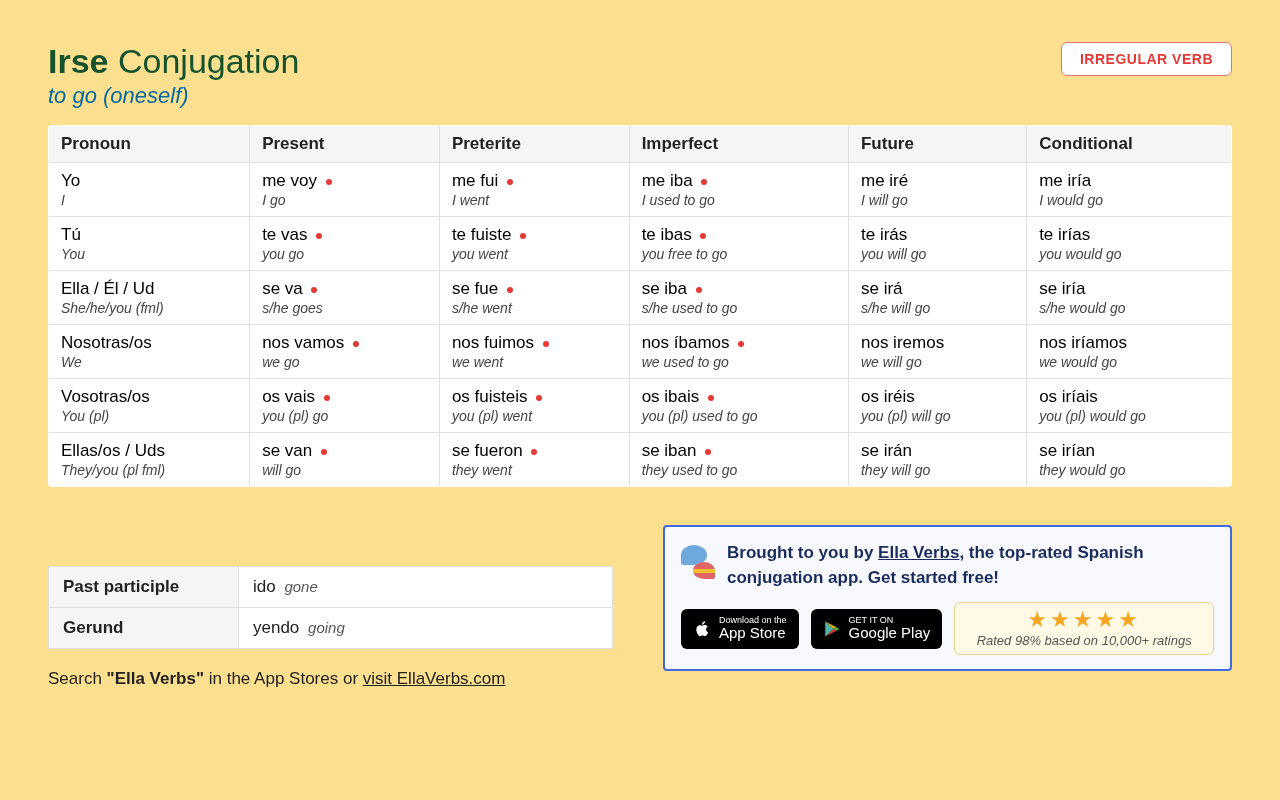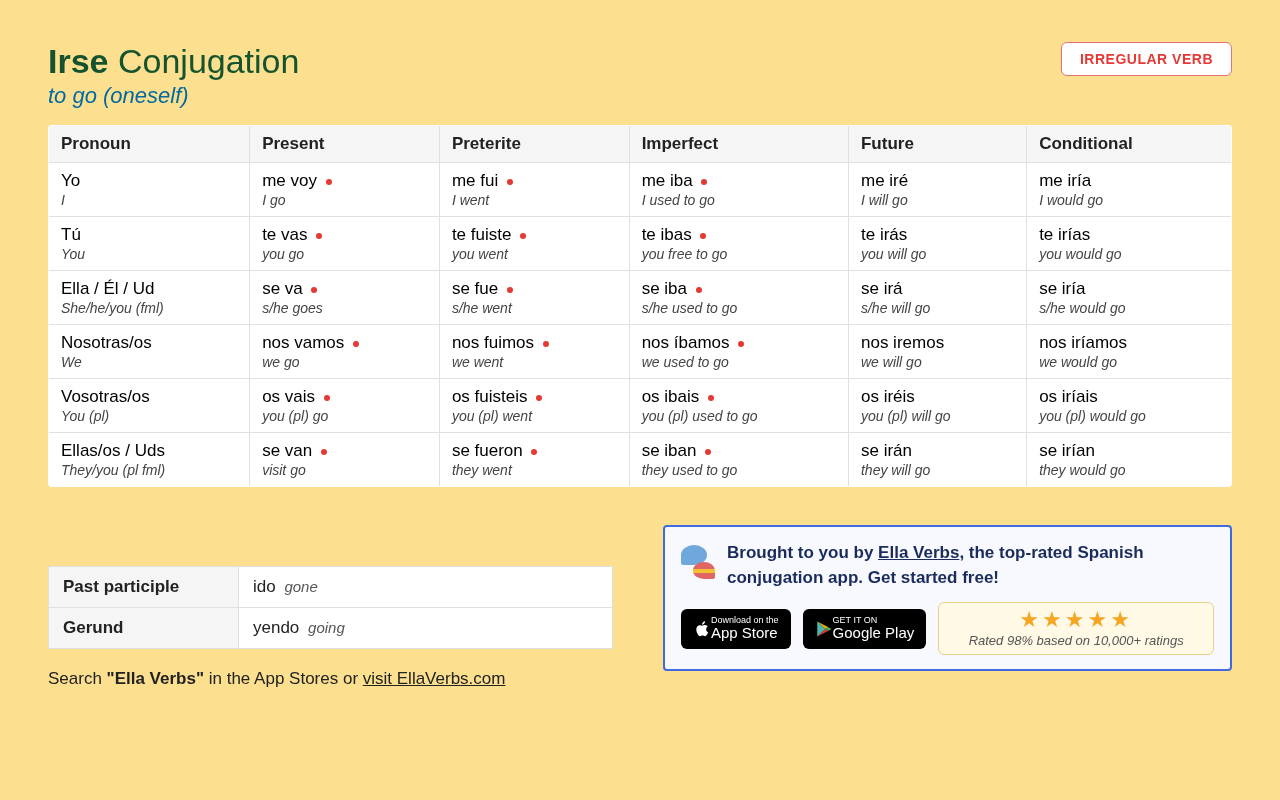--- a/index.html
+++ b/index.html
@@ -28,21 +28,21 @@
 .search-line strong { font-weight: 600; }
 .promo { flex: 1; background: #F7F9FE; border: 2.5px solid #4169E1; border-radius: 4px; padding: 14px 16px; position: relative; }
 .promo-top { display: flex; gap: 12px; align-items: flex-start; margin-bottom: 12px; }
 .promo-icon { width: 34px; height: 34px; position: relative; flex-shrink: 0; margin-top: 4px; }
 .promo-icon .bubble1 { position:absolute; width:26px; height:20px; background:#6FA8DC; border-radius:50% 50% 50% 10%; top:0; left:0; }
 .promo-icon .bubble2 { position:absolute; width:22px; height:17px; background:#E06666; border-radius:50% 50% 10% 50%; bottom:0; right:0; }
 .promo-icon .stripe { position:absolute; width:22px; height:4px; background:#F1C232; bottom:6px; right:0; }
 .promo-text { font-size: 17px; color: #1a2b5c; font-weight: 600; line-height: 1.45; }
 .promo-text a { color: #1a2b5c; text-decoration: underline; }
 .promo-bottom { display: flex; gap: 12px; align-items: center; }
-.store-btn { background: #000; color: #fff; border-radius: 6px; padding: 6px 12px; display: flex; align-items: center; height: 40px; text-decoration: none; }
+.store-btn { background: #000; color: #fff; border-radius: 6px; padding: 6px 12px; display: flex; align-items: center; gap: 8px; height: 40px; text-decoration: none; }
 .store-btn .small { font-size: 9px; line-height: 1; }
 .store-btn .big { font-size: 15px; font-weight: 500; line-height: 1.1; }
 .apple-icon { width: 18px; height: 20px; }
 .play-icon { width: 18px; height: 18px; }
 .rating-box { background: #FFF9E5; border: 1px solid #E6D388; border-radius: 6px; padding: 6px 16px; text-align: center; flex: 1; }
 .stars { color: #F5A623; font-size: 22px; letter-spacing: 3px; line-height: 1; }
 .rating-text { font-size: 13px; font-style: italic; color: #555; margin-top: 2px; }
 </style>
 </head>
 <body>
@@ -201,21 +201,21 @@
             <div class="en">you (pl) would go</div>
           </td>
         </tr>
         <tr>
           <td class="pronoun-cell">
             <div class="es">Ellas/os / Uds</div>
             <div class="en">They/you (pl fml)</div>
           </td>
           <td>
             <div class="es">se van <span class="dot"></span></div>
-            <div class="en">visit go</div>
+            <div class="en">will go</div>
           </td>
           <td>
             <div class="es">se fueron <span class="dot"></span></div>
             <div class="en">they went</div>
           </td>
           <td>
             <div class="es">se iban <span class="dot"></span></div>
             <div class="en">they used to go</div>
           </td>
           <td>

